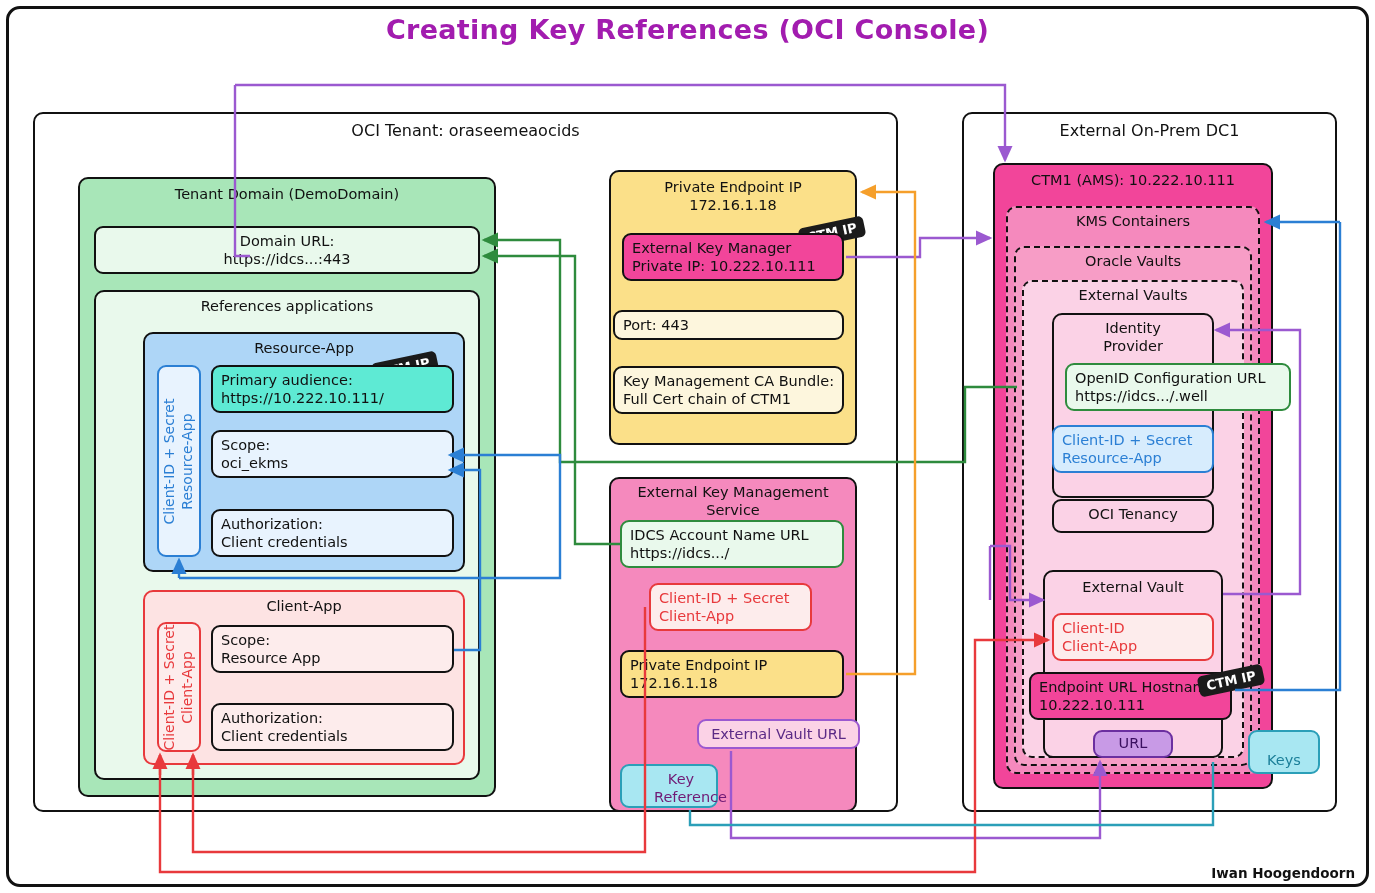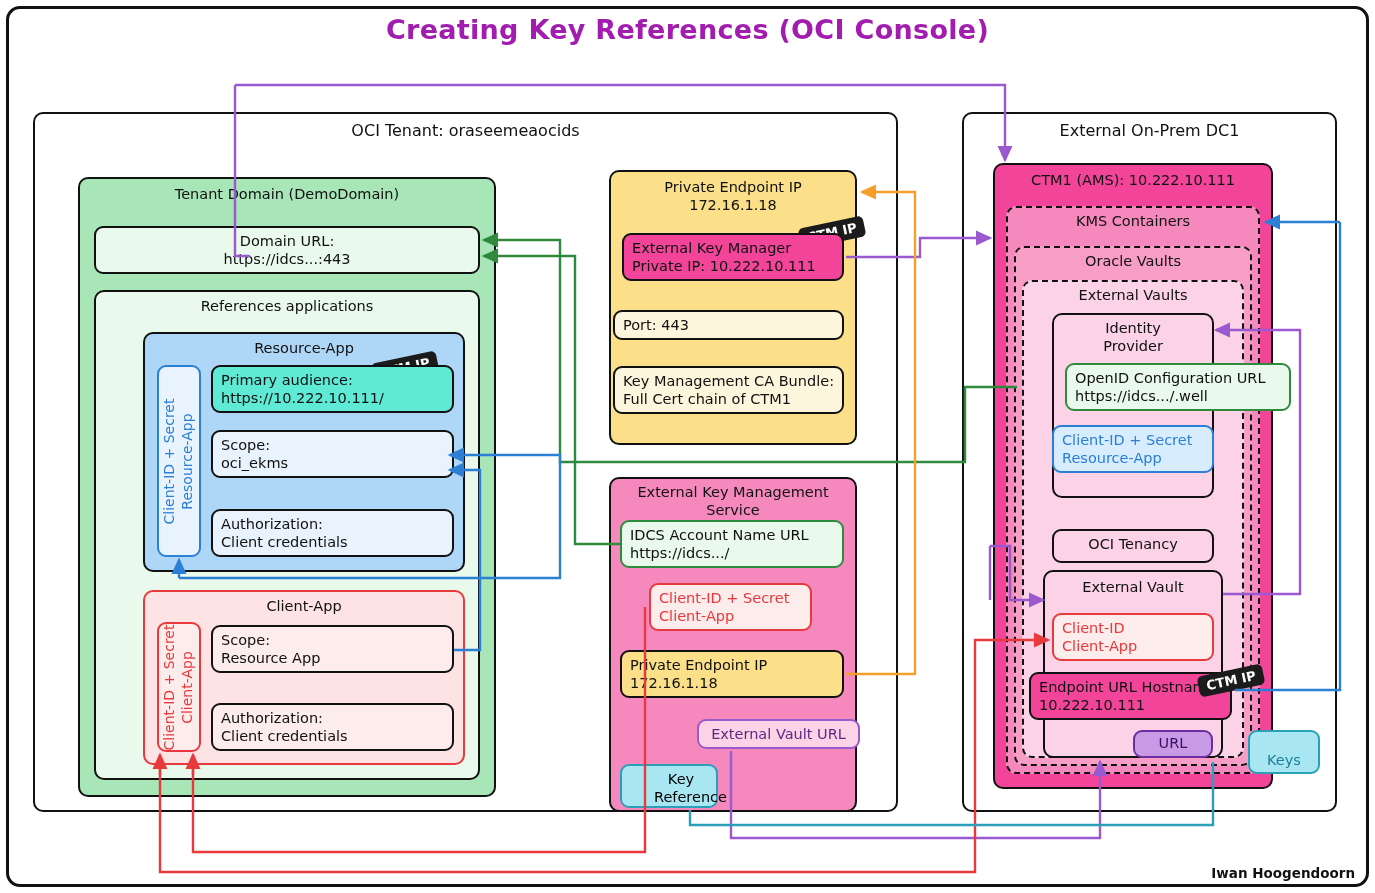--- a/index.html
+++ b/index.html
@@ -175,21 +175,21 @@
   <div class="lbl ctr" style="left:609px; top:484px; width:248px;">External Key Management
 Service</div>
 
   <div class="node" style="left:620px; top:520px; width:224px; height:48px; background:#e9f9ec; border-color:#2e8b3d;">IDCS Account Name URL
 https://idcs.../</div>
   <div class="node" style="left:649px; top:583px; width:163px; height:48px; background:#fdecec; border-color:#e8393c; color:#e8393c;">Client-ID + Secret
 Client-App</div>
   <div class="node" style="left:620px; top:650px; width:224px; height:48px; background:#fbe089;">Private Endpoint IP
 172.16.1.18</div>
   <div class="node ctr" style="left:649px; top:719px; width:163px; height:30px; background:#fbd2e6; border-color:#9b59d0; color:#5b2a86;margin-left:48px;">External Vault URL</div>
-  <div class="node ctr" style="left:620px; top:764px; width:98px; height:44px; background:#a8e7f2; border-color:#2b9fb8; color:#000000;padding-left:32px;">Key
+  <div class="node ctr" style="left:620px; top:764px; width:98px; height:44px; background:#a8e7f2; border-color:#2b9fb8; color:#701a75;padding-left:32px;">Key
 Reference</div>
 
   <div class="box" style="left:962px; top:112px; width:375px; height:700px;"></div>
   <div class="lbl ctr" style="left:962px; top:121px; width:375px; font-size:16px;">External On-Prem DC1</div>
 
   <div class="box" style="left:993px; top:163px; width:280px; height:626px; background:#f2459a;"></div>
   <div class="lbl ctr" style="left:993px; top:172px; width:280px;">CTM1 (AMS): 10.222.10.111</div>
 
   <div class="box dashed" style="left:1006px; top:206px; width:254px; height:568px; background:#f589bd;"></div>
   <div class="lbl ctr" style="left:1006px; top:213px; width:254px;">KMS Containers</div>
@@ -202,32 +202,32 @@
 
   <div class="box" style="left:1052px; top:313px; width:162px; height:185px; background:#fbd2e6;"></div>
   <div class="lbl ctr" style="left:1052px; top:320px; width:162px;">Identity
 Provider</div>
 
   <div class="node" style="left:1017px; top:363px; width:226px; height:48px; background:#e9f9ec; border-color:#2e8b3d;margin-left:48px;">OpenID Configuration URL
 https://idcs.../.well</div>
   <div class="node" style="left:1052px; top:425px; width:162px; height:48px; background:#d7ecfd; border-color:#2b7fd4; color:#2b7fd4;">Client-ID + Secret
 Resource-App</div>
 
-  <div class="node ctr" style="left:1052px; top:529px; width:162px; height:34px; background:#fbd2e6;">OCI Tenancy</div>
+  <div class="node ctr" style="left:1052px; top:499px; width:162px; height:34px; background:#fbd2e6;">OCI Tenancy</div>
 
   <div class="box" style="left:1043px; top:570px; width:180px; height:188px; background:#fbd2e6;"></div>
   <div class="lbl ctr" style="left:1043px; top:579px; width:180px;">External Vault</div>
 
   <div class="node" style="left:1052px; top:613px; width:162px; height:48px; background:#fdecec; border-color:#e8393c; color:#e8393c;">Client-ID
 Client-App</div>
   <div class="node" style="left:1029px; top:672px; width:203px; height:48px; background:#f2459a;">Endpoint URL Hostname
 10.222.10.111</div>
   <div class="tag" style="left:1198px; top:670px;">CTM IP</div>
 
-  <div class="node ctr" style="left:1093px; top:730px; width:80px; height:28px; background:#c89ae6; border-color:#6b2fa0; color:#3a1060; padding:3px 6px;margin-left:40px;">URL</div>
+  <div class="node ctr" style="left:1093px; top:730px; width:80px; height:28px; background:#c89ae6; border-color:#6b2fa0; color:#3a1060; padding:3px 6px;">URL</div>
   <div class="node ctr" style="left:1248px; top:730px; width:72px; height:28px; background:#a8e7f2; border-color:#2b9fb8; color:#1b7f99; padding:20px 6px;">Keys</div>
 
   <svg class="wires" viewBox="0 0 1375 893">
     <defs>
       <marker id="ag" markerWidth="8" markerHeight="8" refX="6" refY="3.2" orient="auto">
         <path d="M0,0 L7,3.2 L0,6.4 z" fill="#2e8b3d"></path>
       </marker>
       <marker id="ab" markerWidth="8" markerHeight="8" refX="6" refY="3.2" orient="auto">
         <path d="M0,0 L7,3.2 L0,6.4 z" fill="#2b7fd4"></path>
       </marker>

